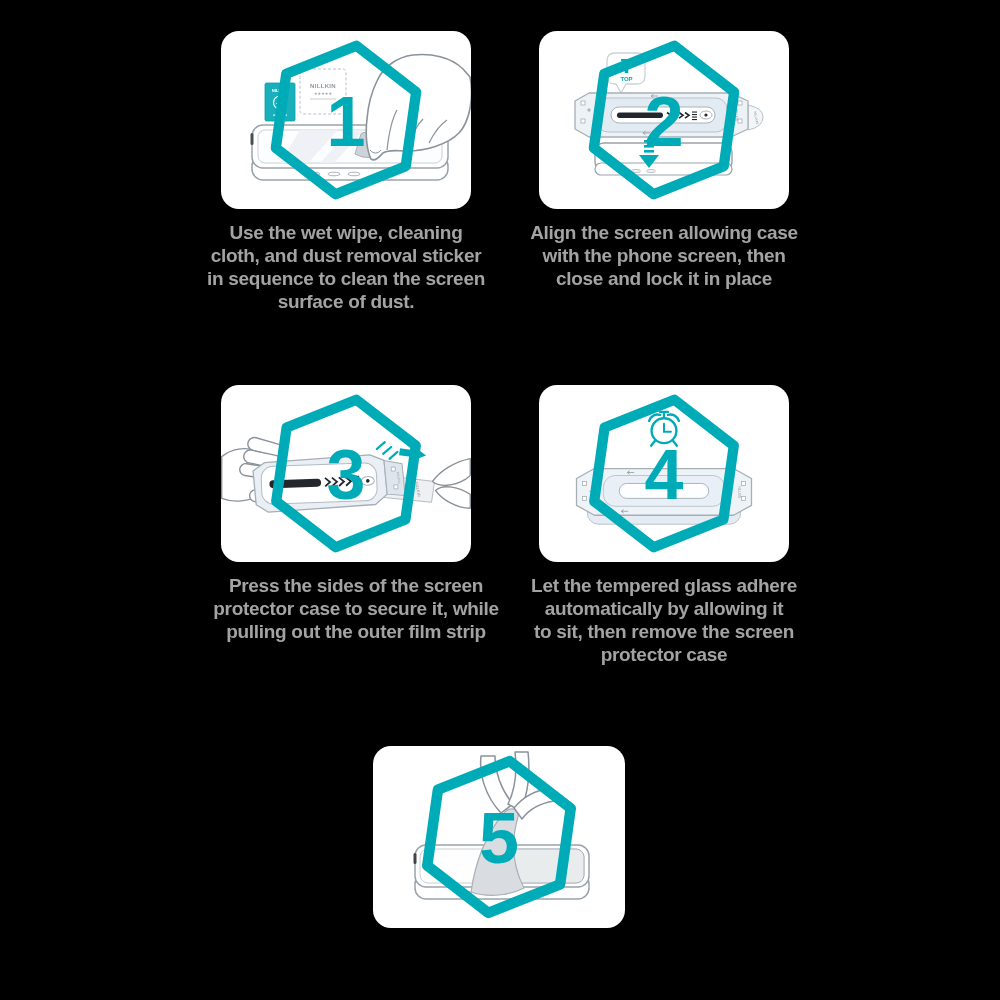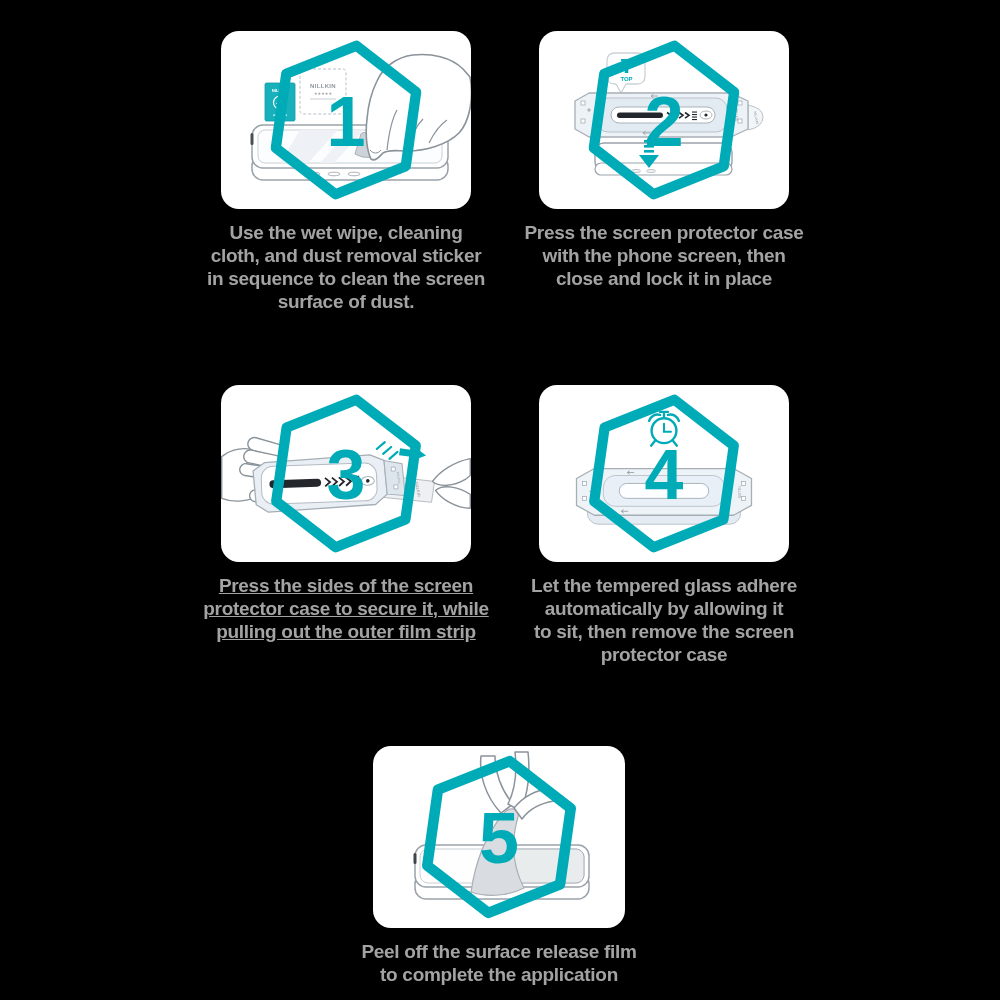--- a/index.html
+++ b/index.html
@@ -6,21 +6,21 @@
   body{width:1000px;height:1000px;background:#000;position:relative;overflow:hidden;
        font-family:"Liberation Sans",sans-serif;}
   .sheet{position:absolute;inset:0;}
   .card{position:absolute;background:#fff;border-radius:18px;}
   .card svg{position:absolute;inset:0;width:100%;height:100%;}
   .badge{position:absolute;left:15px;top:9px;width:34px;height:38px;z-index:2;}
   .caption{position:absolute;color:#a3a3a3;font-weight:700;font-size:19px;line-height:23px;
            letter-spacing:-0.3px;text-align:center;white-space:pre;}
   .c1{left:166px;top:221px;width:360px;}
   .c2{left:484px;top:221px;width:360px;}
-  .c3{left:166px;top:574px;width:360px;text-decoration:underline;}
+  .c3{left:176px;top:574px;width:360px;}
   .c4{left:484px;top:574px;width:360px;text-align:center;}
   .c5{left:319px;top:940px;width:360px;}
   .card1{left:221px;top:31px;width:250px;height:178px;}
   .card2{left:539px;top:31px;width:250px;height:178px;}
   .card3{left:221px;top:385px;width:250px;height:177px;}
   .card4{left:539px;top:385px;width:250px;height:177px;}
   .card5{left:373px;top:746px;width:252px;height:182px;}
   text{font-family:"Liberation Sans",sans-serif;}
 </style>
 </head>
@@ -139,21 +139,21 @@
       </g>
 
       <g fill="#00abb8">
         <rect x="105" y="109" width="10" height="2.6"></rect>
         <rect x="105" y="114" width="10" height="2.6"></rect>
         <rect x="105" y="119" width="10" height="2.6"></rect>
         <polygon points="100,124 120,124 110,137"></polygon>
       </g>
     </svg>
   </div>
-  <div class="caption c2">Press the screen protector case
+  <div class="caption c2">Align the screen allowing case
 with the phone screen, then
 close and lock it in place</div>
 
   <div class="card card3">
     <svg class="badge" viewBox="0 0 34 38">
       <g transform="rotate(8 17 19)">
         <polygon points="17,3 31,11 31,27 17,35 3,27 3,11" fill="none" stroke="#00abb8" stroke-width="2.2" stroke-linejoin="round"></polygon>
       </g>
       <text x="17" y="24.5" font-size="15" font-weight="bold" fill="#00abb8" text-anchor="middle">3</text>
     </svg>
@@ -279,16 +279,14 @@
 
       <path d="M98,146 C102,118 112,90 130,68 C136,60 147,62 145,71 C138,95 139,119 151,142 C133,151 112,151 98,146 Z" fill="#d9dde1" stroke="#a9b0b7" stroke-width="1.2"></path>
 
       <g fill="#ffffff" stroke="#8a929a" stroke-width="1.5" stroke-linejoin="round">
         <path d="M108,10 C106,28 112,50 128,67 L140,58 C128,44 122,26 122,10 Z"></path>
         <path d="M142,6 C144,24 142,44 135,58 L147,65 C156,48 157,24 155,6 Z"></path>
         <path d="M178,42 C163,44 150,51 141,62 L149,73 C157,62 168,57 181,55 Z"></path>
       </g>
     </svg>
   </div>
-  <div class="caption c5">Peel off the surface release film
-to complete the application</div>
 
 </div>
 
 </body></html>

